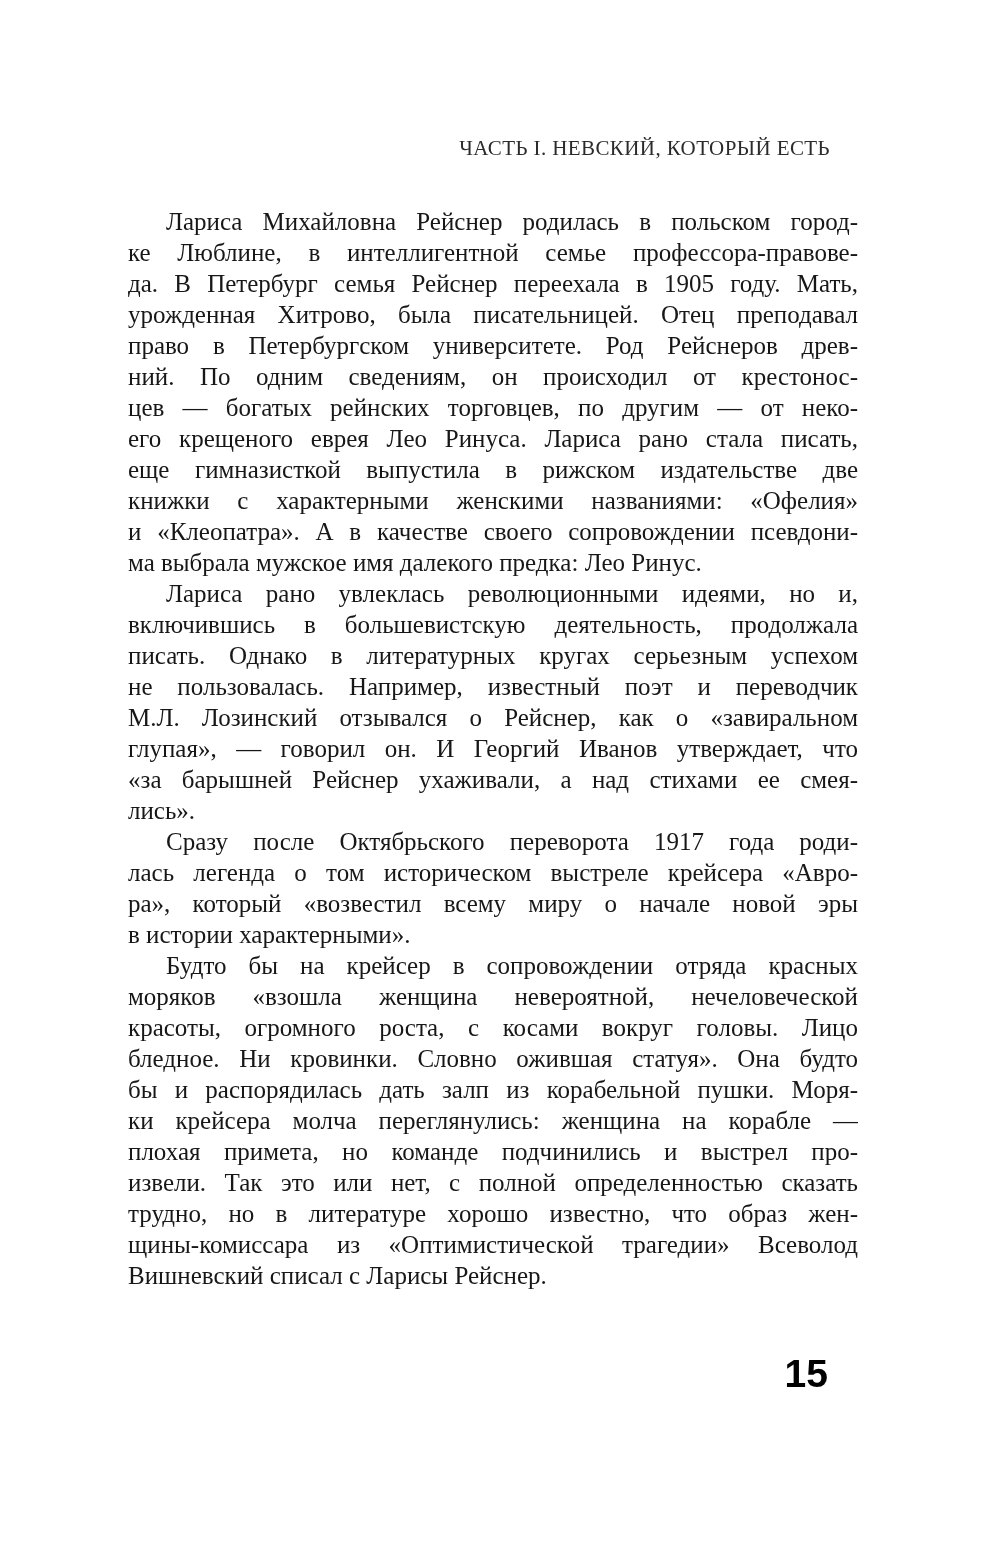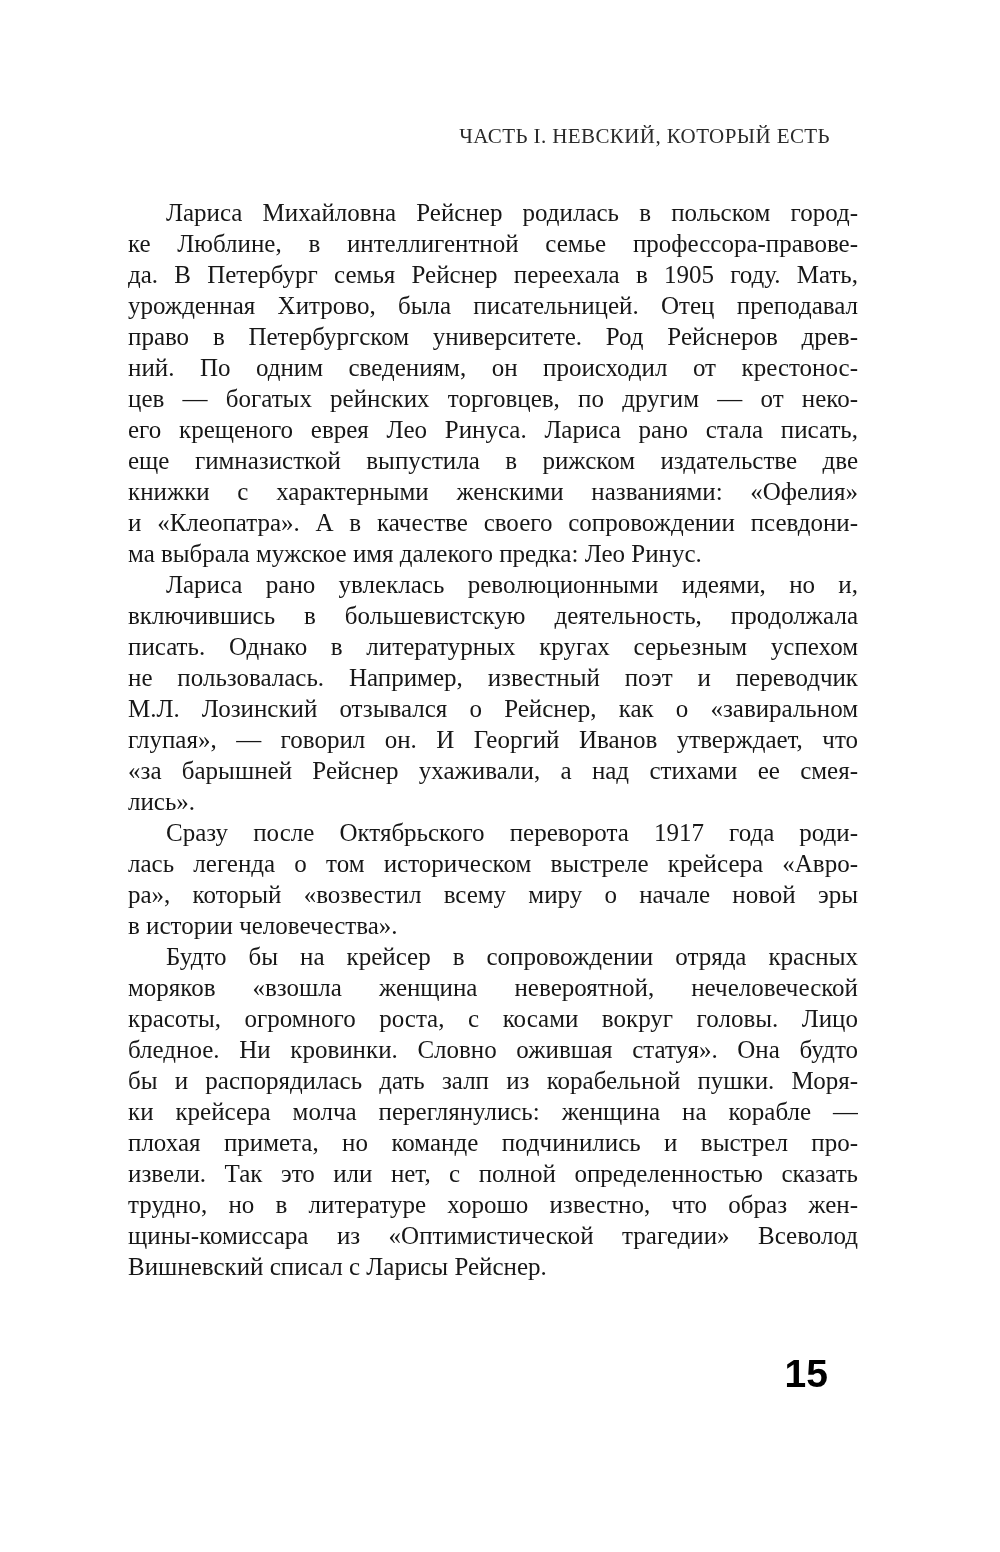--- a/index.html
+++ b/index.html
@@ -11,32 +11,32 @@
     position: relative;
     width: 1000px;
     height: 1552px;
     background: #ffffff;
     font-family: "Liberation Serif", "DejaVu Serif", serif;
     color: #171717;
     overflow: hidden;
   }
   .running-header {
     position: absolute;
-    top: 124px;
+    top: 136px;
     left: 128px;
     width: 702px;
     text-align: right;
     font-size: 21px;
     letter-spacing: 0.4px;
     color: #2b2b2b;
     white-space: nowrap;
   }
   .body-text {
     position: absolute;
-    top: 197px;
+    top: 206px;
     left: 128px;
     width: 730px;
     font-size: 25px;
     line-height: 31px;
   }
   .paragraph { margin: 0; padding: 0; }
   .line {
     text-align: justify;
     text-align-last: justify;
     height: 31px;
@@ -83,21 +83,21 @@
         <div class="line">не пользовалась. Например, известный поэт и переводчик</div>
         <div class="line">М.Л. Лозинский отзывался о Рейснер, как о «завиральном</div>
         <div class="line">глупая», — говорил он. И Георгий Иванов утверждает, что</div>
         <div class="line">«за барышней Рейснер ухаживали, а над стихами ее смея-</div>
         <div class="line last">лись».</div>
       </div>
       <div class="paragraph">
         <div class="line first">Сразу после Октябрьского переворота 1917 года роди-</div>
         <div class="line">лась легенда о том историческом выстреле крейсера «Авро-</div>
         <div class="line">ра», который «возвестил всему миру о начале новой эры</div>
-        <div class="line last">в истории человечества».</div>
+        <div class="line last">в истории характерными».</div>
       </div>
       <div class="paragraph">
         <div class="line first">Будто бы на крейсер в сопровождении отряда красных</div>
         <div class="line">моряков «взошла женщина невероятной, нечеловеческой</div>
         <div class="line">красоты, огромного роста, с косами вокруг головы. Лицо</div>
         <div class="line">бледное. Ни кровинки. Словно ожившая статуя». Она будто</div>
         <div class="line">бы и распорядилась дать залп из корабельной пушки. Моря-</div>
         <div class="line">ки крейсера молча переглянулись: женщина на корабле —</div>
         <div class="line">плохая примета, но команде подчинились и выстрел про-</div>
         <div class="line">извели. Так это или нет, с полной определенностью сказать</div>

